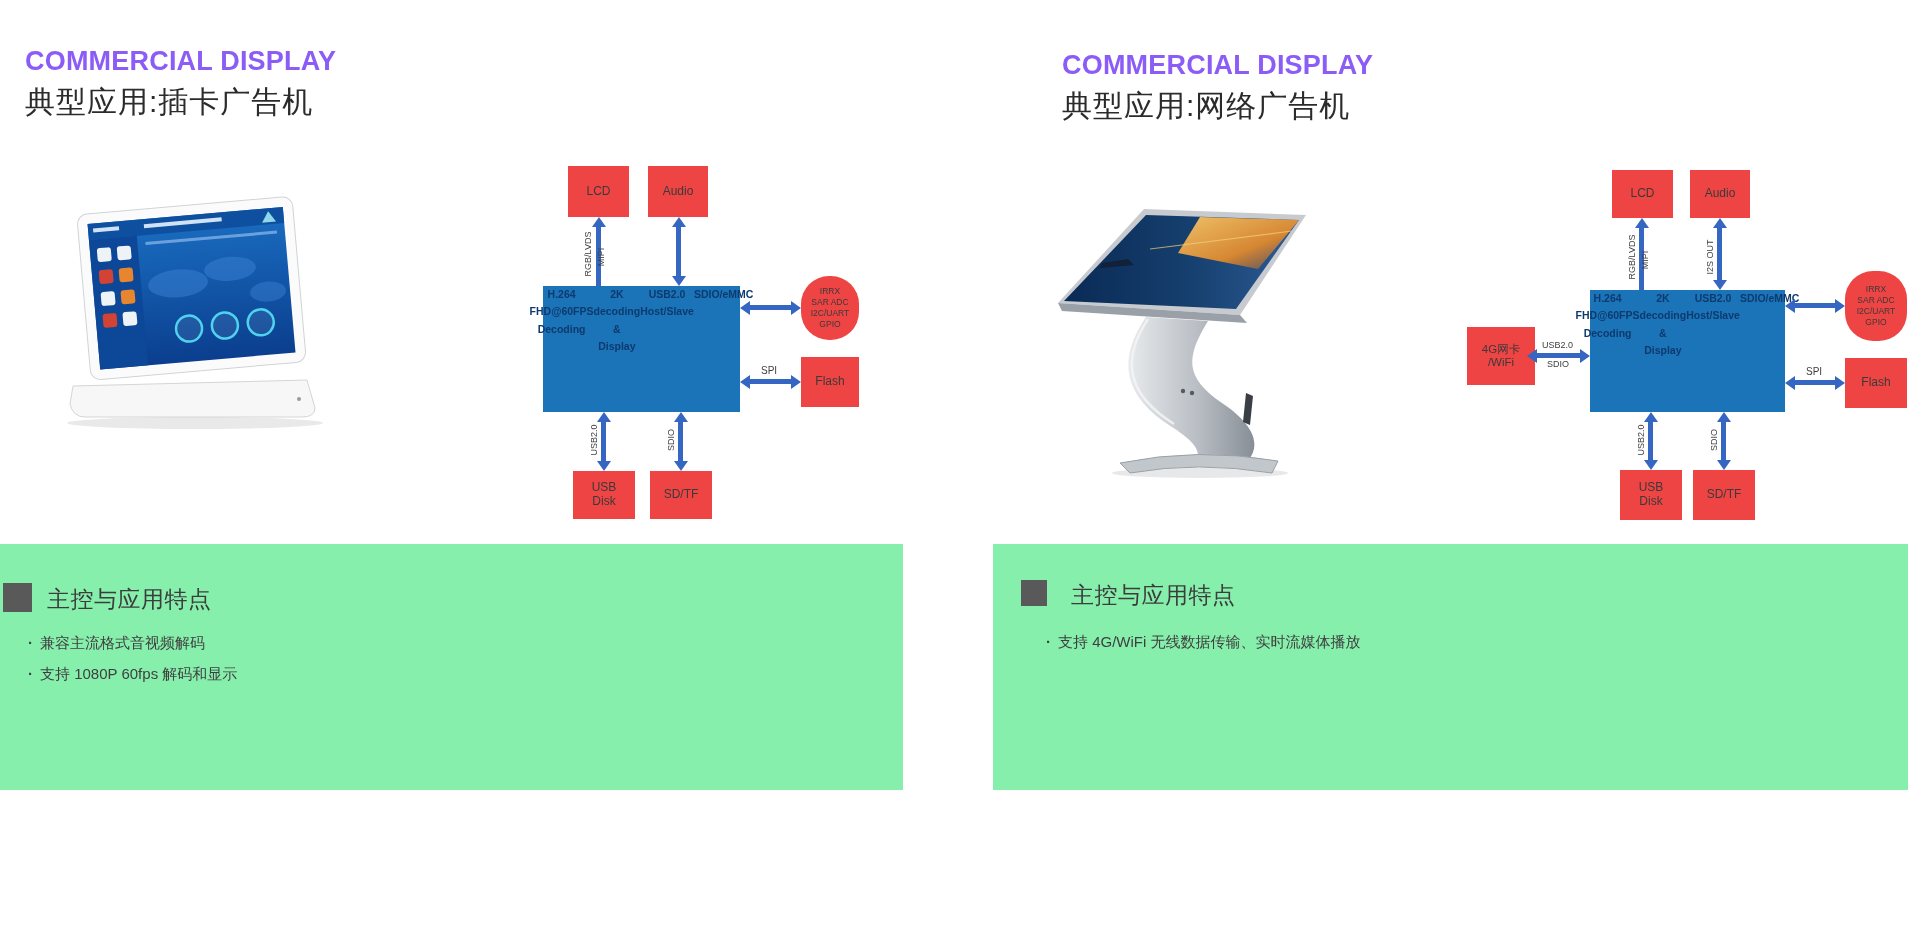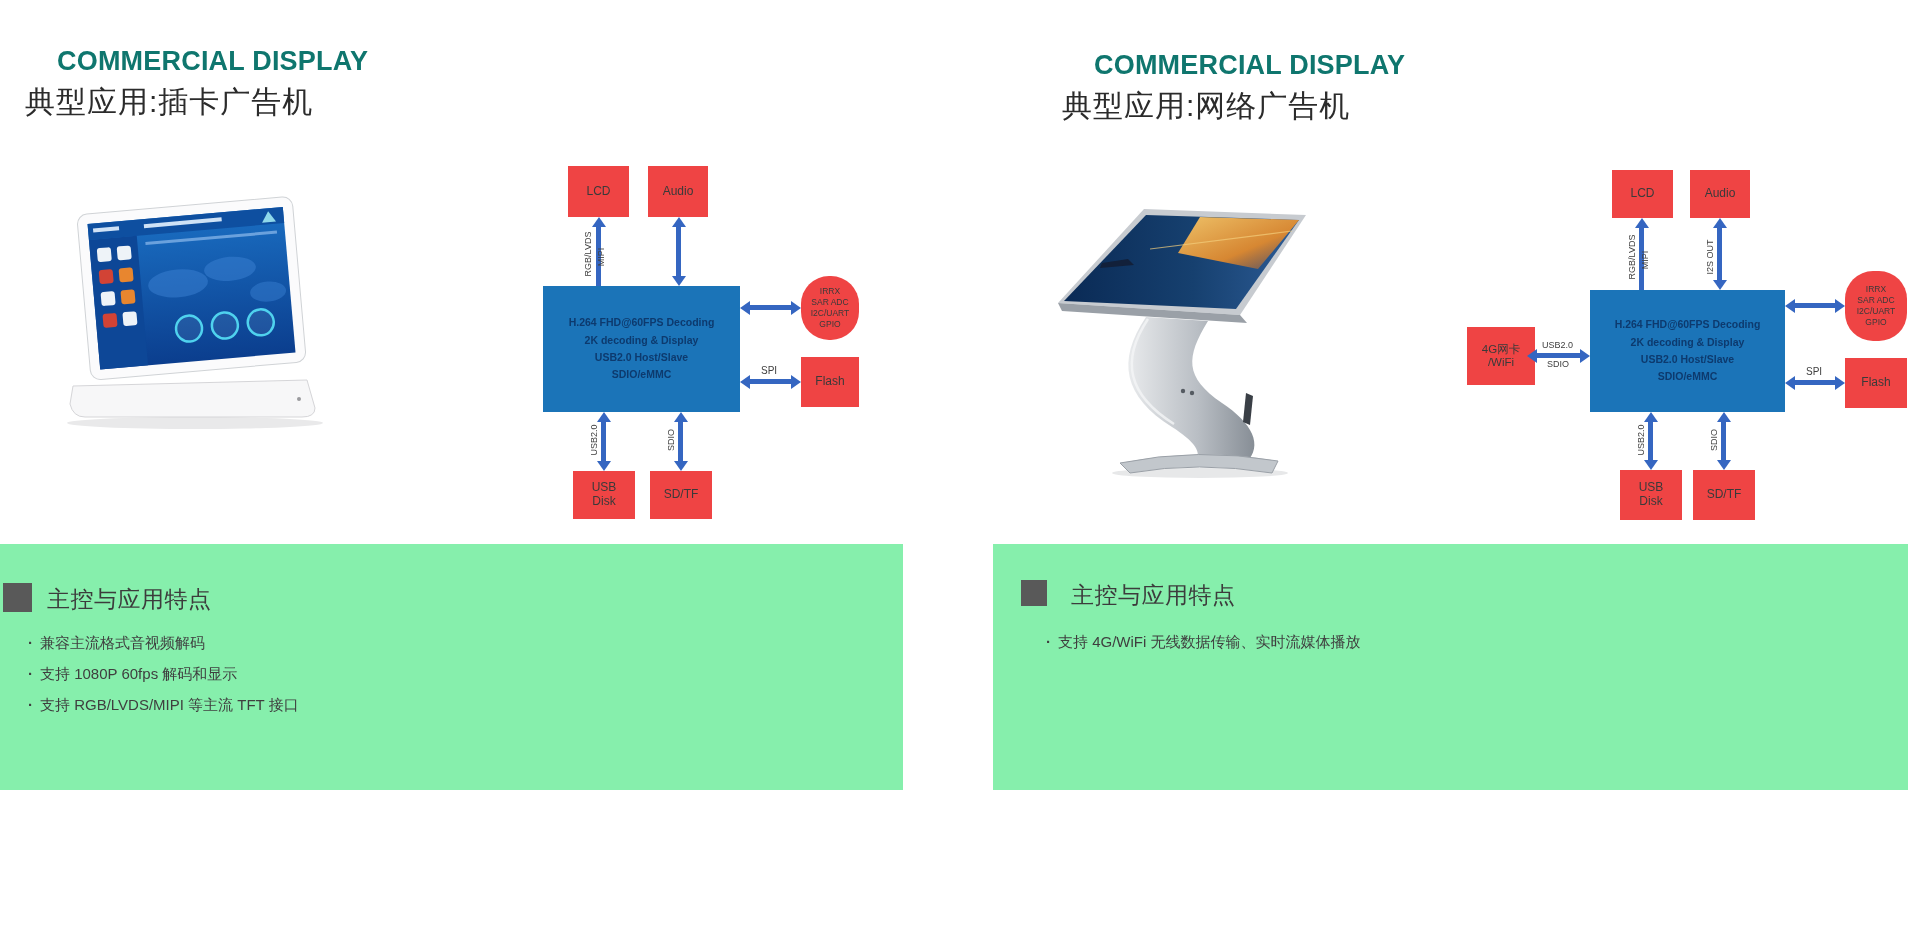--- a/index.html
+++ b/index.html
@@ -4,35 +4,35 @@
 <style>
   * { margin:0; padding:0; box-sizing:border-box; }
   html,body { background:#ffffff; }
   body {
     width:1908px; height:941px; position:relative; overflow:hidden;
     font-family:"Liberation Sans","DejaVu Sans",sans-serif; color:#222;
   }
   .abs { position:absolute; }
 
   
-  .title-en { font-size:27px; font-weight:700; color:#0f766e; letter-spacing:.2px;margin-left:32px; }
+  .title-en { font-size:27px; font-weight:700; color:#8b5cf6; letter-spacing:.2px; }
   .title-cn { font-size:30px; font-weight:400; color:#2b2b2b; margin-top:5px; letter-spacing:1px; }
 
   
   .diagram { position:absolute; }
   .dbox {
     position:absolute; background:#ef4444; color:#3a3a3a;
     display:flex; align-items:center; justify-content:center;
     text-align:center; font-size:12px; line-height:1.15;
   }
   .dbox .inner { width:38px; }
   .dbox.small { font-size:8.5px; line-height:1.3; flex-direction:column;border-radius:28px; }
   .soc {
     position:absolute; background:#1b74b8; color:#0d3a6e;
-    display:flex; flex-direction:column; justify-content:center;
+    display:flex; flex-direction:row; justify-content:center;
     text-align:center; font-size:10.5px; font-weight:700; line-height:1.65;
   }
   .varrow { position:absolute; width:5px; background:#3566c1; }
   .varrow.ah-t::before { content:""; position:absolute; top:-10px; left:50%; transform:translateX(-50%);
     border-left:7px solid transparent; border-right:7px solid transparent; border-bottom:10px solid #3566c1; }
   .varrow.ah-b::after { content:""; position:absolute; bottom:-10px; left:50%; transform:translateX(-50%);
     border-left:7px solid transparent; border-right:7px solid transparent; border-top:10px solid #3566c1; }
   .harrow { position:absolute; height:5px; background:#3566c1; }
   .harrow.ah-l::before { content:""; position:absolute; left:-10px; top:50%; transform:translateY(-50%);
     border-top:7px solid transparent; border-bottom:7px solid transparent; border-right:10px solid #3566c1; }
@@ -141,21 +141,20 @@
     <span>SD/TF</span>
   </div>
 </div>
 
 <div class="panel" style="left:0; width:903px;">
   <div class="sq" style="left:3px; top:39px;"></div>
   <h2 style="left:47px; top:40px;">主控与应用特点</h2>
   <ul style="left:28px; top:83px;">
     <li>兼容主流格式音视频解码</li>
     <li>支持 1080P 60fps 解码和显示</li>
-    <li>支持 RGB/LVDS/MIPI 等主流 TFT 接口</li>
   </ul>
 </div>
 
 <div class="abs" style="left:1062px; top:50px;">
   <div class="title-en">COMMERCIAL DISPLAY</div>
   <div class="title-cn">典型应用:网络广告机</div>
 </div>
 
 <svg class="abs" style="left:1050px; top:165px;" width="265" height="315" viewBox="0 0 265 315">
   <defs>

